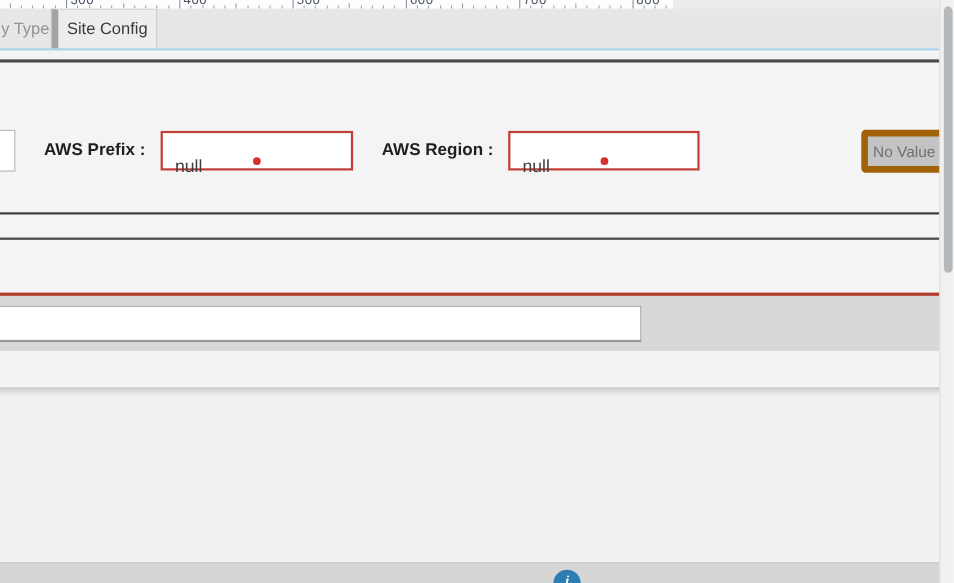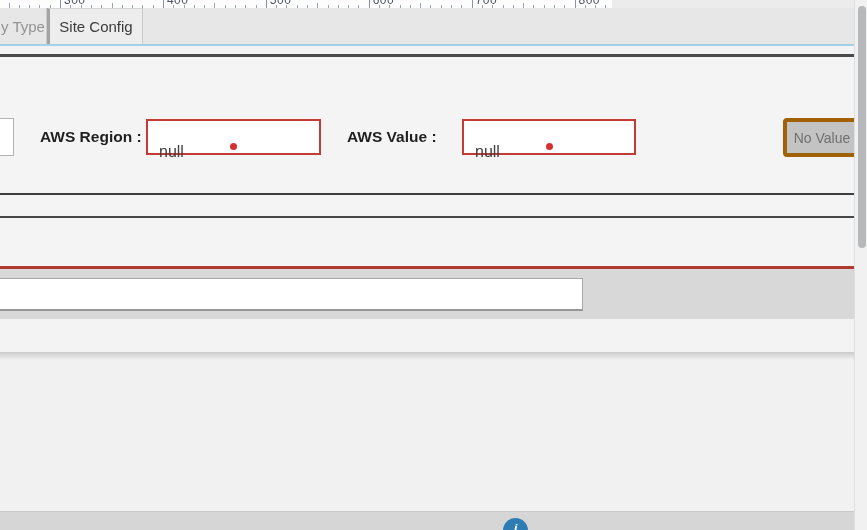--- a/index.html
+++ b/index.html
@@ -14,38 +14,38 @@
   .tick.mid   { height:5px; }
   .tick.major { height:8px; background:#8a93a6; }
   .ruler-label { position:absolute; top:-6px; font-size:12px; line-height:12px; color:#4d5566; letter-spacing:0.5px; }
 
   
   .tabbar { position:absolute; left:0; top:8px; width:854px; height:36px; background:#e7e7e7; }
   .tab { position:absolute; top:0; height:36px; display:flex; align-items:center; justify-content:center;
          font-size:15px; cursor:pointer; }
   .tab-cut { left:0; width:47px; color:#949494; border-right:1px solid #cccccc; background:#e7e7e7; }
   .tab-active { left:47px; width:96px; color:#3b3b3b; background:#ededed;
-                border-left:3px solid #a3a3a3; border-right:1px solid #c9c9c9; border-top:1px solid #d4d4d4; }
+                border-left:6px solid #a3a3a3; border-right:1px solid #c9c9c9; border-top:1px solid #d4d4d4; }
   .blue-line { position:absolute; left:0; top:44px; width:854px; height:2px; }
   .band-a { position:absolute; left:0; top:46px; width:854px; height:8px; background:#f3f3f3; }
   .dark-bar { position:absolute; left:0; top:54px; width:854px; height:3px; background:#4a4a4a; }
 
   
   .content { position:absolute; left:0; top:57px; width:854px; height:211px; background:#f4f4f4; }
   .partial-input { position:absolute; left:-6px; top:118px; width:20px; height:38px; background:#ffffff; border:1px solid #b3b3b3; }
   .fieldlabel { position:absolute; top:128px; font-size:15.5px; font-weight:bold; color:#1f1f1f; white-space:nowrap; }
   .lbl-prefix { left:40px; } .lbl-region { left:347px; } .lbl-backend { left:660px; }
   .redfield { position:absolute; top:119px; height:36px; background:#ffffff; border:2px solid #c23b35; }
   .rf-1 { left:146px; width:175px; } .rf-2 { left:462px; width:174px; }
   .redfield input { position:absolute; left:2px; top:17px; width:calc(100% - 4px); height:calc(100% - 4px);
                     border:none; outline:none; background:transparent; font-size:16px; color:#3f3f3f;
                     padding-left:9px; font-family:"Liberation Sans", sans-serif; }
   .err-dot { position:absolute; bottom:3px; left:50%; margin-left:-3.5px; width:7px; height:7px; border-radius:50%; background:#d62f2f; }
   .novalue-btn { position:absolute; left:783px; top:118px; width:78px; height:39px; background:#c3c3c3;
-                 border:4px solid #a16207; border-radius:4px; color:#707070; font-size:14px;
+                 border:6px solid #a16207; border-radius:4px; color:#707070; font-size:14px;
                  display:flex; align-items:center; justify-content:center; cursor:default; }
 
   .hline-1 { position:absolute; left:0; top:193px; width:854px; height:2px; background:#3d3d3d; }
   .hline-2 { position:absolute; left:0; top:216px; width:854px; height:2px; background:#474747; }
   .red-line { position:absolute; left:0; top:266px; width:854px; height:2.5px; background:#b03a2c; }
 
   
   .gray-band { position:absolute; left:0; top:269px; width:854px; height:50px; background:#d8d8d8; }
   .wide-input { position:absolute; left:-8px; top:9px; width:591px; height:33px; background:#ffffff;
                 border:1px solid #a8a8a8; border-bottom:2px solid #979797; outline:none;
@@ -149,27 +149,27 @@
     </div>
   </div>
   <div class="blue-line" style="background: rgb(163, 209, 234);"></div>
   <div class="band-a"></div>
   <div class="dark-bar"></div>
 
   <div class="content"></div>
 
   <div class="partial-input"></div>
 
-  <span class="fieldlabel lbl-prefix">AWS Region :</span>
+  <span class="fieldlabel lbl-prefix">AWS Prefix :</span>
   <div class="redfield rf-1">
     <input type="text" value="null" style="">
     <div class="err-dot"></div>
   </div>
 
-  <span class="fieldlabel lbl-region">AWS Value :</span>
+  <span class="fieldlabel lbl-region">AWS Region :</span>
   <div class="redfield rf-2">
     <input type="text" value="null" style="">
     <div class="err-dot"></div>
   </div>
 
   <div class="novalue-btn">
     <span>No Value</span>
   </div>
 
   <div class="hline-1"></div>

